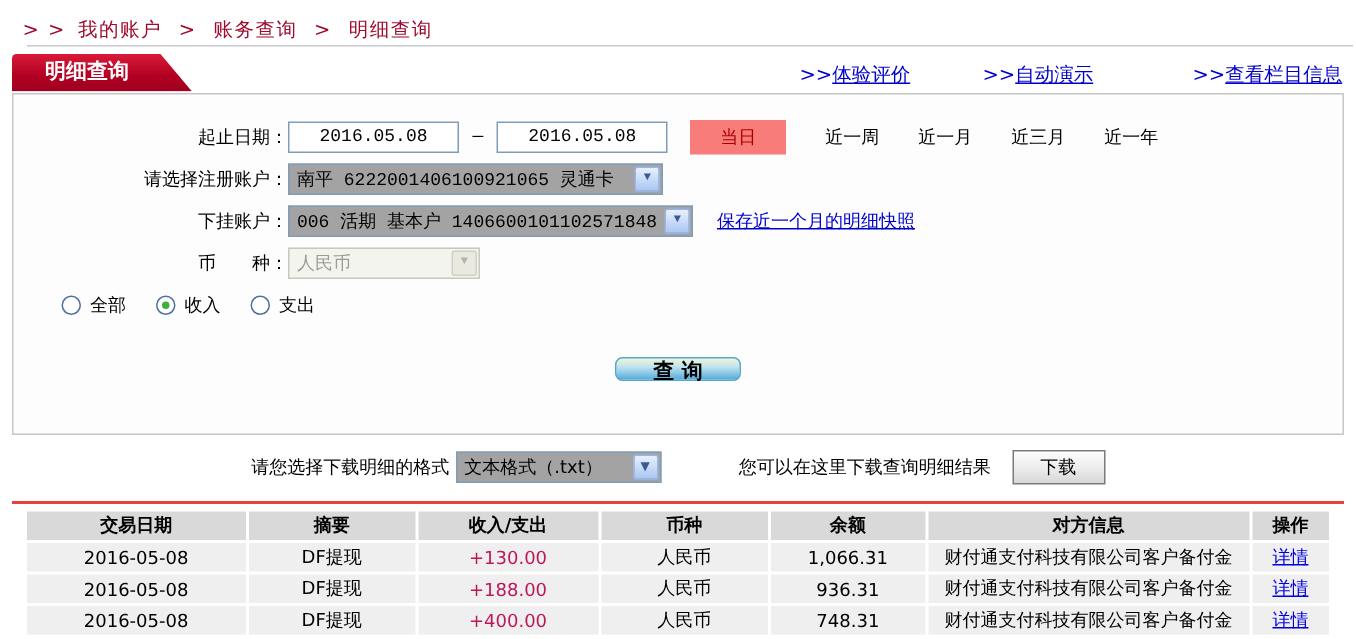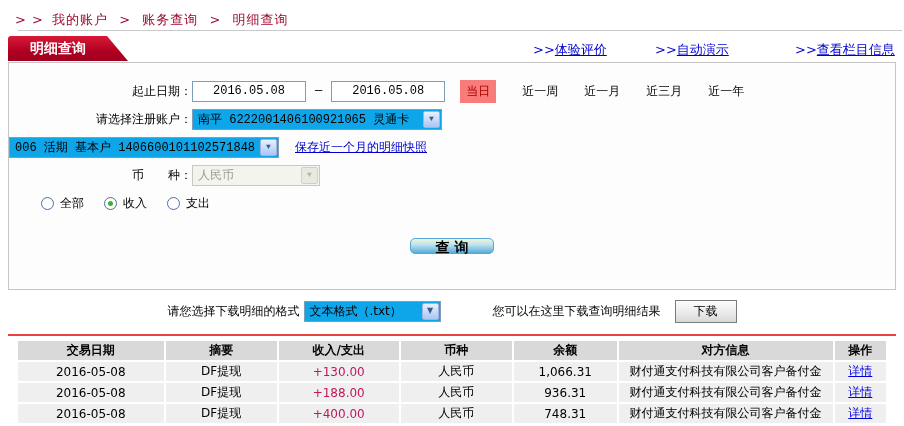--- a/index.html
+++ b/index.html
@@ -32,23 +32,23 @@
   .panel { position:absolute; top:62px; left:8px; width:888px; height:228px;
            border:1px solid #c6c6c6; background:#fdfdfd; }
   .frow { display:flex; align-items:center; height:26px; margin-top:2px; white-space:nowrap;font-family:Liberation Mono, monospace; }
   .frow.first { margin-top:15px; }
   .flabel { width:183px; text-align:right; flex:none; color:#000; }
 
   .dinput { width:114px; height:21px; border:1px solid #7f9db9; background:#fff;
             text-align:center; font-family:inherit; font-size:12px; color:#000; }
   .dash { margin:0 9px; }
   .quick { margin-left:26px; cursor:pointer; color:#000; }
-  .quick.active { margin-left:15px; background:#f87d7a; color:#a80000; padding:3px 6px; }
-
-  .sel { height:21px; border:1px solid #7f9db9; background:#0ea5e9; display:inline-flex;
+  .quick.active { margin-left:15px; background:#f87d7a; color:#a80000; padding:3px 20px; }
+
+  .sel { height:21px; border:1px solid #7f9db9; background:#a3a3a3; display:inline-flex;
          align-items:center; position:relative; padding:0 22px 0 5px; cursor:pointer; }
   .sel .arrowbox { position:absolute; right:1px; top:1px; bottom:1px; width:17px;
          background:linear-gradient(180deg,#e9f0fc 0%,#c2d7f7 60%,#aac6f2 100%);
          border:1px solid #9ab4e4; border-radius:2px;
          display:flex; align-items:center; justify-content:center;
          color:#3b5a92; font-size:8px; line-height:1; }
   .sel.w250 { width:250px; } .sel.w270 { width:270px; } .sel.w128 { width:128px; } .sel.w137 { width:137px; }
   .sel.disabled { border-color:#c6c9bc; background:#f4f4ee; color:#9c9c96; cursor:default; }
   .sel.disabled .arrowbox { background:#e9e9e0; border-color:#d0d0c6; color:#b3b3a9; }
 
@@ -126,20 +126,21 @@
 
   <div class="frow">
     <div class="flabel">请选择注册账户：</div>
     <div class="sel w250">
       <span>南平 6222001406100921065 灵通卡</span>
       <span class="arrowbox">▼</span>
     </div>
   </div>
 
   <div class="frow">
+    <div class="flabel">下挂账户：</div>
     <div class="sel w270">
       <span>006 活期 基本户 1406600101102571848</span>
       <span class="arrowbox">▼</span>
     </div>
     <span class="snaplink">保存近一个月的明细快照</span>
   </div>
 
   <div class="frow">
     <div class="flabel">币　　种：</div>
     <div class="sel w128 disabled">

